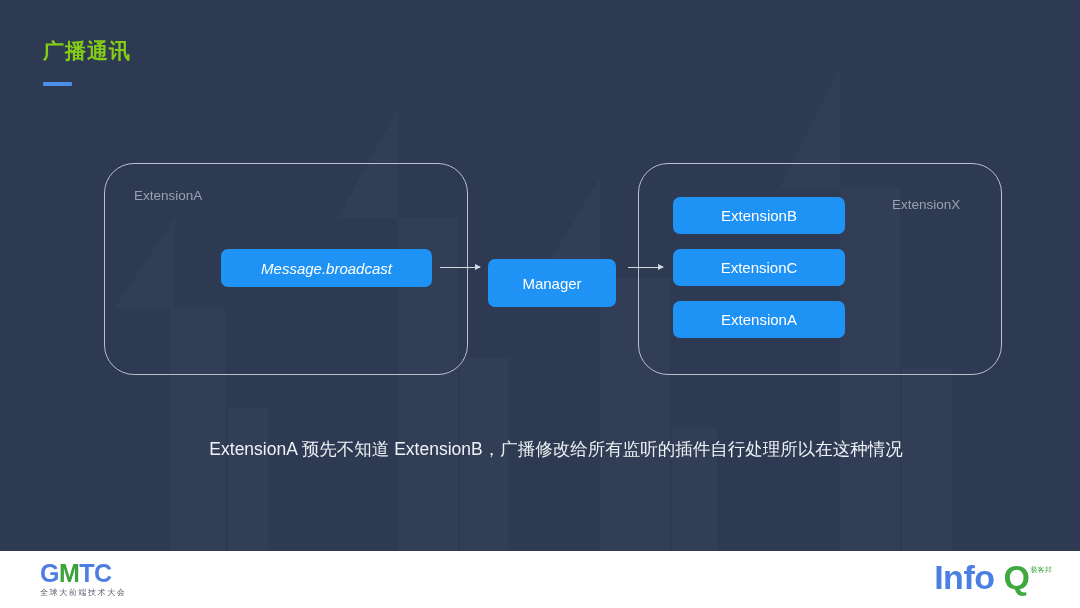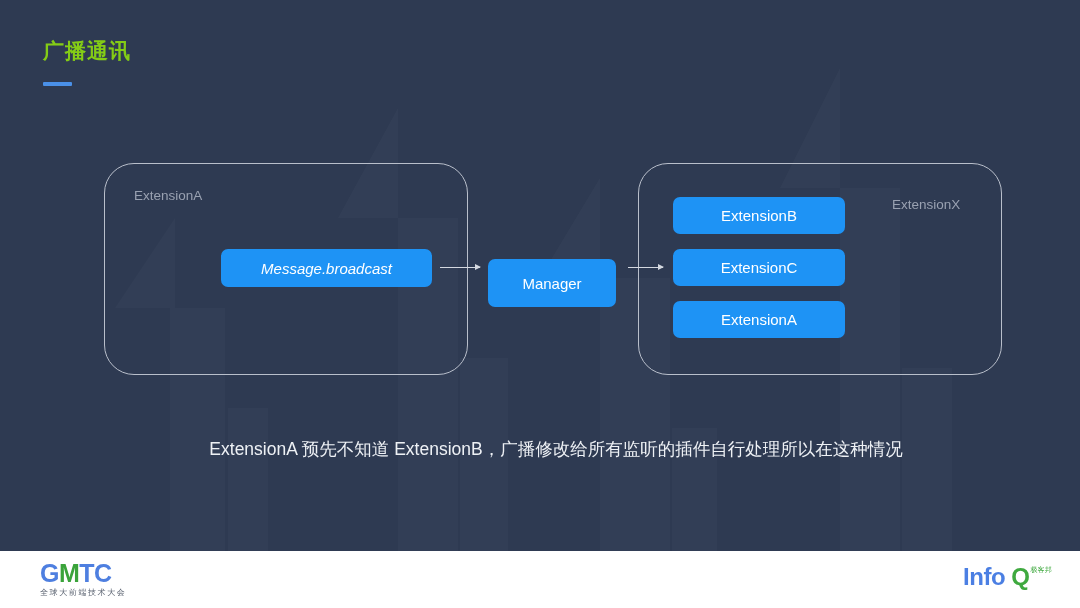--- a/index.html
+++ b/index.html
@@ -173,21 +173,21 @@
     white-space: nowrap;
   }
   #infoq-logo {
     position: absolute;
     right: 28px;
     top: 11px;
     display: flex;
     align-items: flex-start;
   }
   #infoq-word {
-    font-size: 24px;
+    font-size: 34px;
     font-weight: bold;
     line-height: 30px;
     letter-spacing: -0.5px;
   }
   .iq-blue { color: #4b7fe3; }
   .iq-green { color: #3fa93f; }
   #infoq-sub {
     font-size: 7px;
     color: #3fa93f;
     line-height: 8px;

